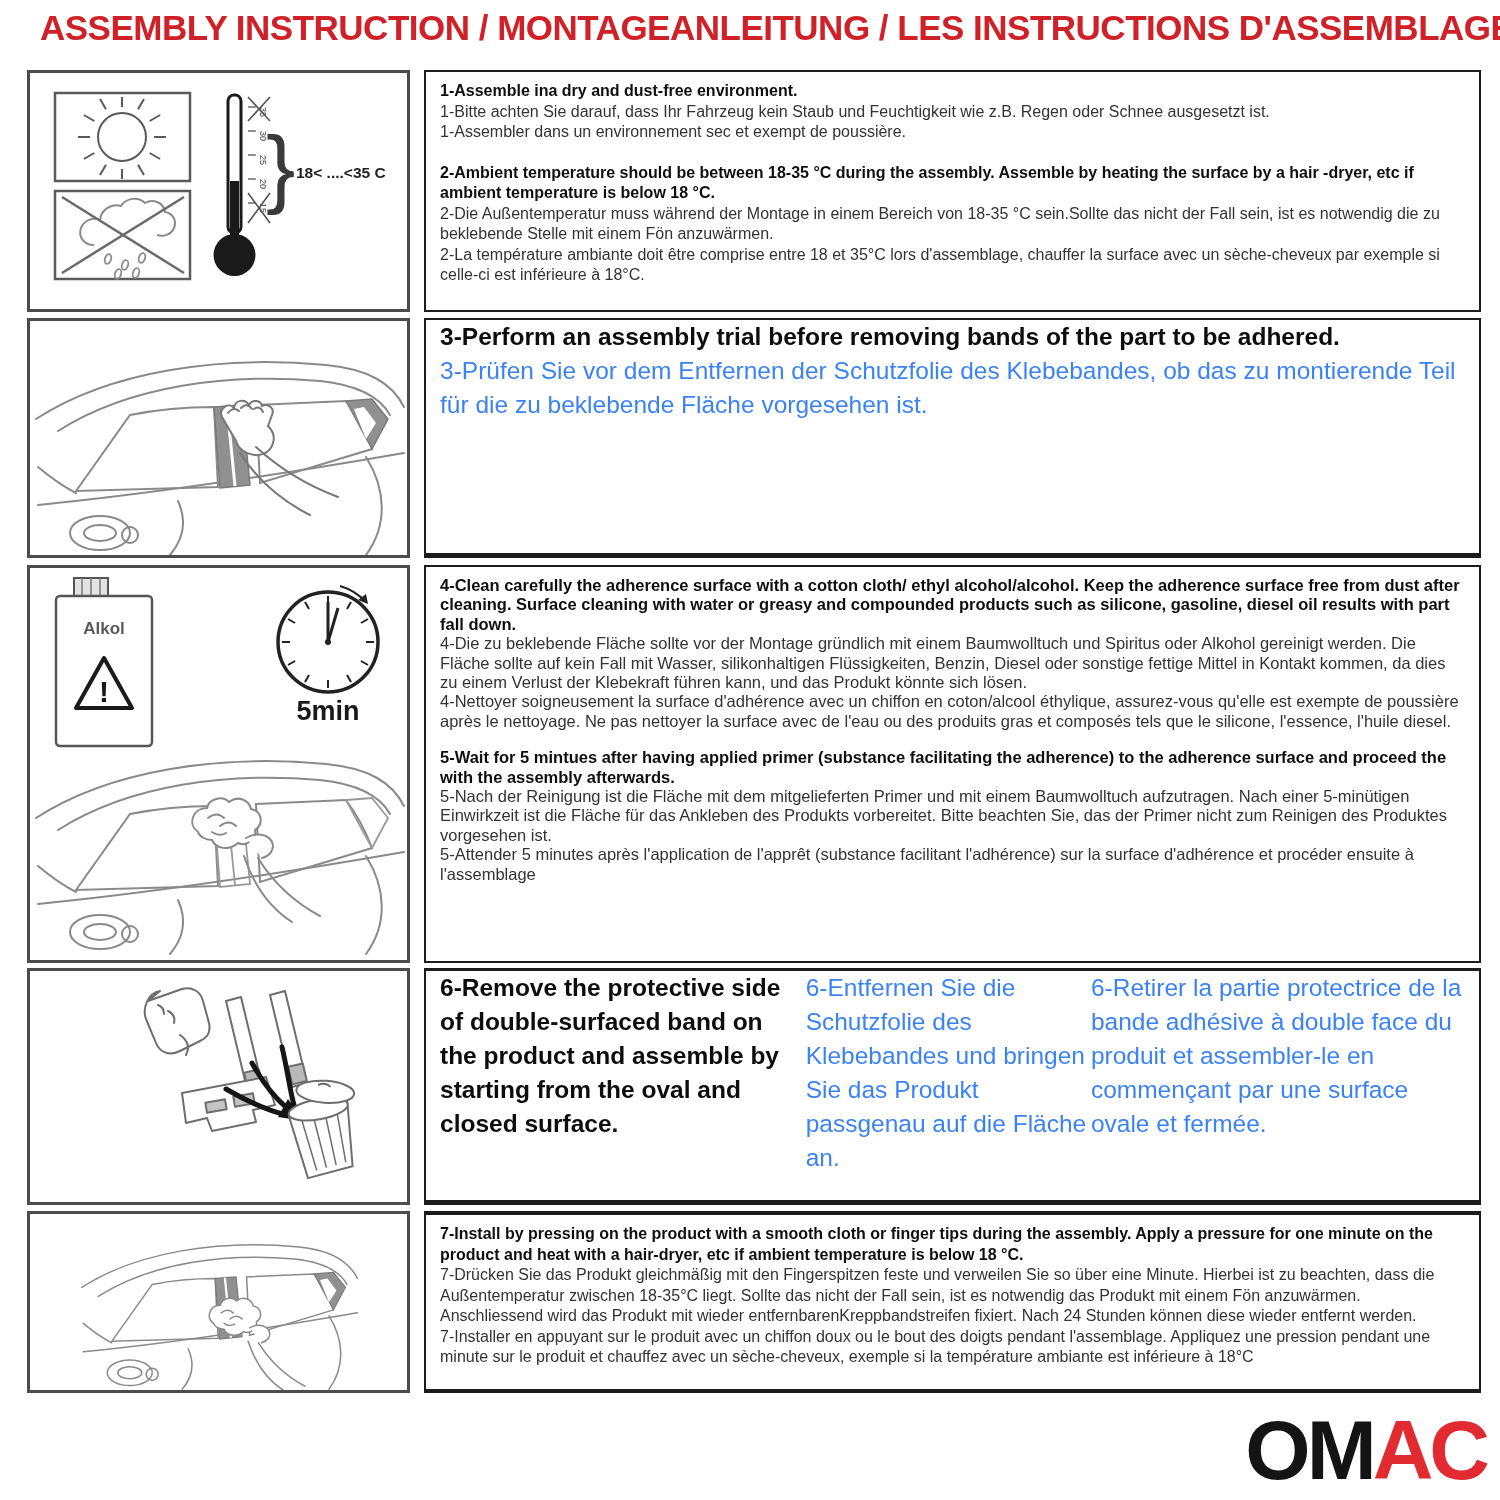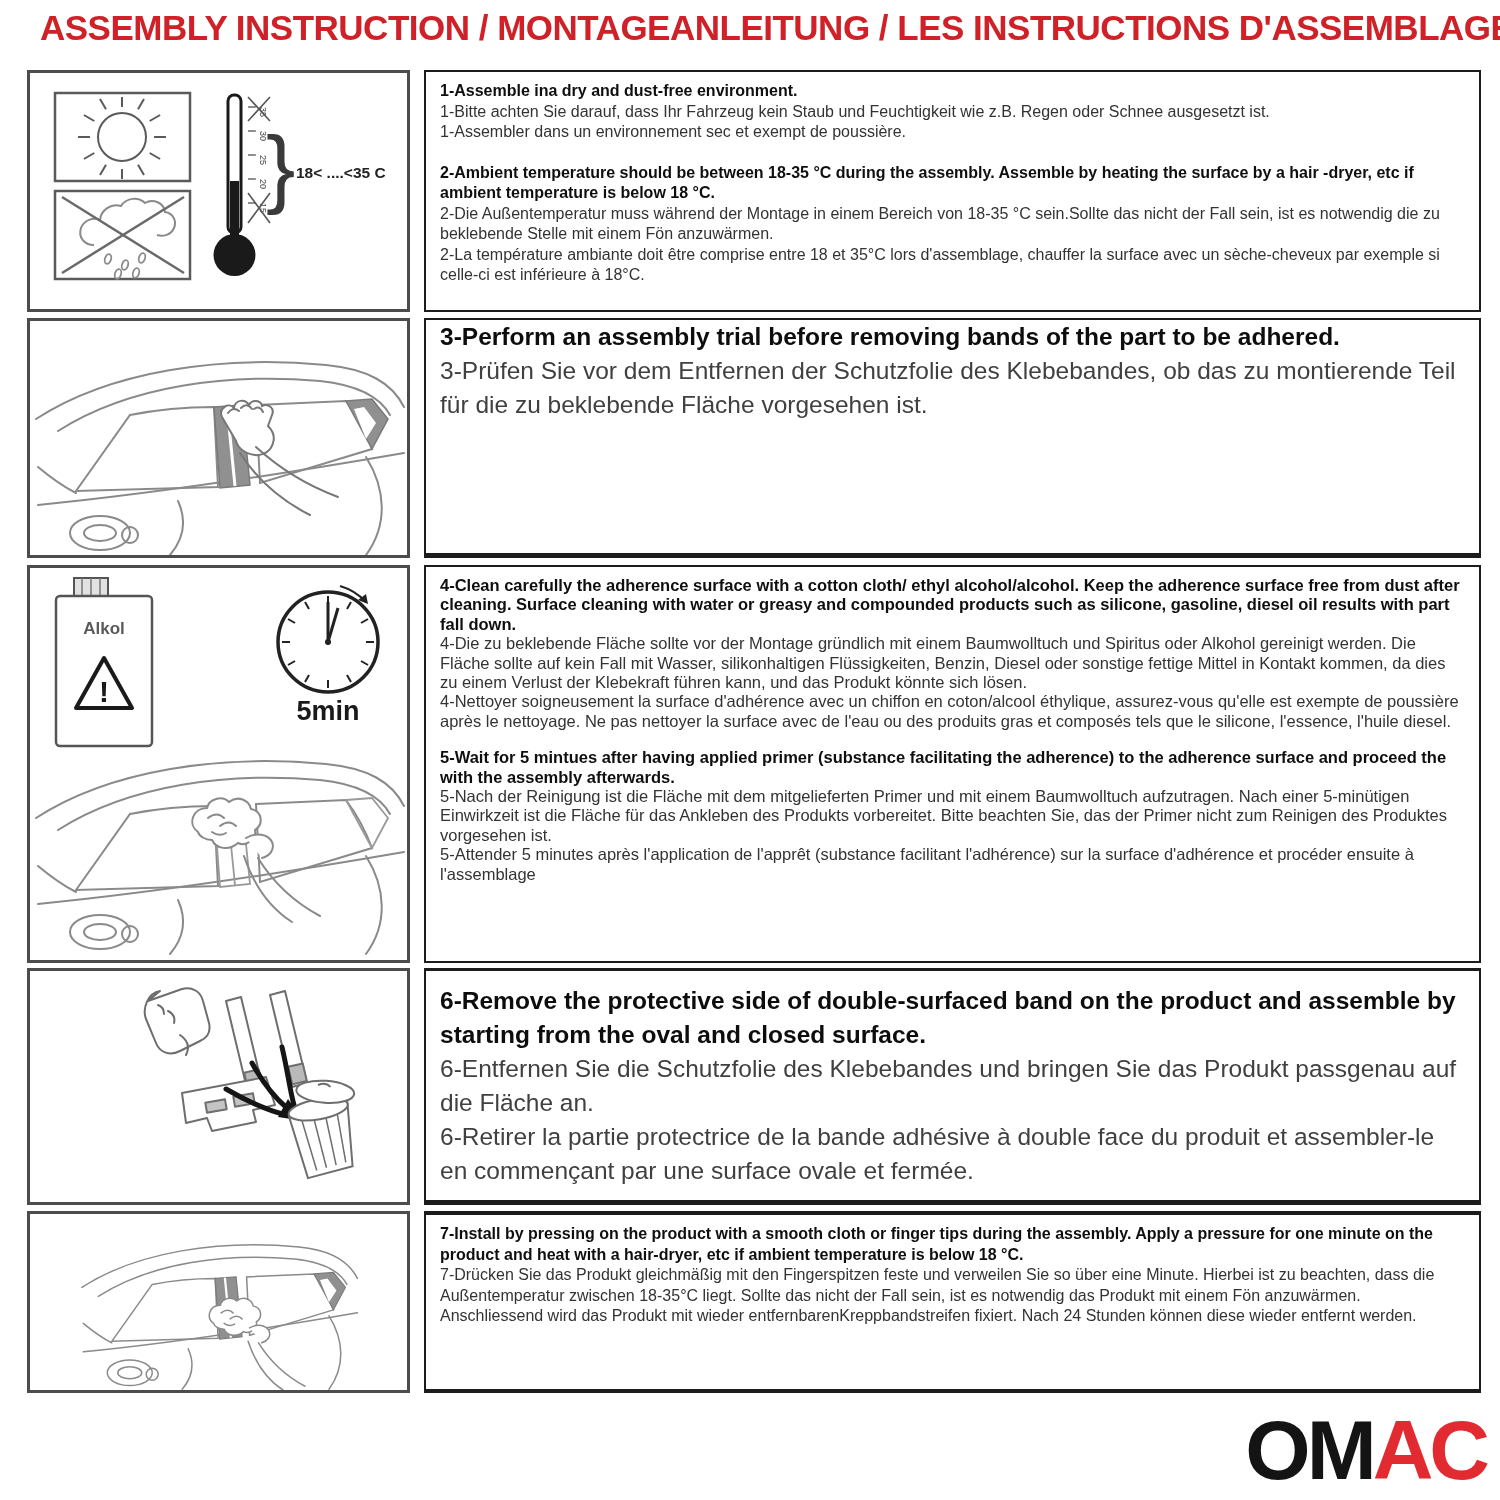--- a/index.html
+++ b/index.html
@@ -12,26 +12,26 @@
   .r2{top:318px;height:240px;}
   .r3{top:565px;height:398px;}
   .r4{top:968px;height:237px;}
   .r5{top:1211px;height:182px;text-decoration:underline;}
   .illus{position:absolute;left:27px;top:0;bottom:0;width:383px;border:3px solid #4c4c4c;
          background:#fff;box-sizing:border-box;}
   .illus svg{width:100%;height:100%;display:block;}
   .textbox{position:absolute;left:424px;top:0;bottom:0;width:1057px;border:2px solid #1c1c1c;
            background:#fff;box-sizing:border-box;padding:9px 16px 0 14px;}
   .r2 .textbox{border-bottom-width:5px;display:flex;flex-direction:column;padding-top:0;}
-  .r4 .textbox{border-top-width:3px;border-bottom-width:5px;display:flex;flex-direction:column;justify-content:center;padding-top:0;}
+  .r4 .textbox{border-top-width:3px;border-bottom-width:5px;display:flex;flex-direction:row;justify-content:center;padding-top:0;}
   .r5 .textbox{border-top-width:4px;border-bottom-width:4px;}
   .textbox p{margin:0;font-size:16px;line-height:20.5px;color:#333;}
   .textbox p.b{font-weight:bold;color:#0f0f0f;}
   .r3 .textbox p{font-size:16.5px;line-height:19.4px;}
-  .big p{font-size:24.5px;line-height:34px;color:#404040;}
+  .big p{font-size:24.5px;line-height:34px;color:#3b82f6;}
   .big p.b{font-weight:bold;color:#0d0d0d;}
   .gap{height:20px;}
   .gap-s{height:17px;}
   .logo{position:absolute;right:10px;bottom:6px;background:#fff;padding:6px 4px 2px 26px;
         font-weight:bold;font-size:84px;line-height:84px;letter-spacing:-4px;white-space:nowrap;z-index:5;}
   .logo .lb{color:#141414;margin-left:22px;}
   .logo .lr{color:#e22b31;}
   .sr-defs{position:absolute;width:0;height:0;overflow:hidden;}
 </style>
 </head>
@@ -274,20 +274,21 @@
         <use href="#car-base"></use>
         <use href="#pillars-dark"></use>
         <g transform="translate(14,34)">
             <use href="#hand-clean"></use>
           </g>
       </svg>
     </div>
     <div class="textbox small">
       <p class="b">7-Install by pressing on the product with a smooth cloth or finger tips during the assembly. Apply a pressure for one minute on the product and heat with a hair-dryer, etc if ambient temperature is below 18 °C.</p>
       <p>7-Drücken Sie das Produkt gleichmäßig mit den Fingerspitzen feste und verweilen Sie so über eine Minute. Hierbei ist zu beachten, dass die Außentemperatur zwischen 18-35°C liegt. Sollte das nicht der Fall sein, ist es notwendig das Produkt mit einem Fön anzuwärmen. Anschliessend wird das Produkt mit wieder entfernbarenKreppbandstreifen fixiert. Nach 24 Stunden können diese wieder entfernt werden.</p>
+      <p>7-Installer en appuyant sur le produit avec un chiffon doux ou le bout des doigts pendant l'assemblage. Appliquez une pression pendant une minute sur le produit et chauffez avec un sèche-cheveux, exemple si la température ambiante est inférieure à 18°C</p>
     </div>
   </div>
 
   <div class="logo">
     <span class="lb">OM</span><span class="lr">AC</span>
   </div>
 
 </div>
 
 </body></html>

